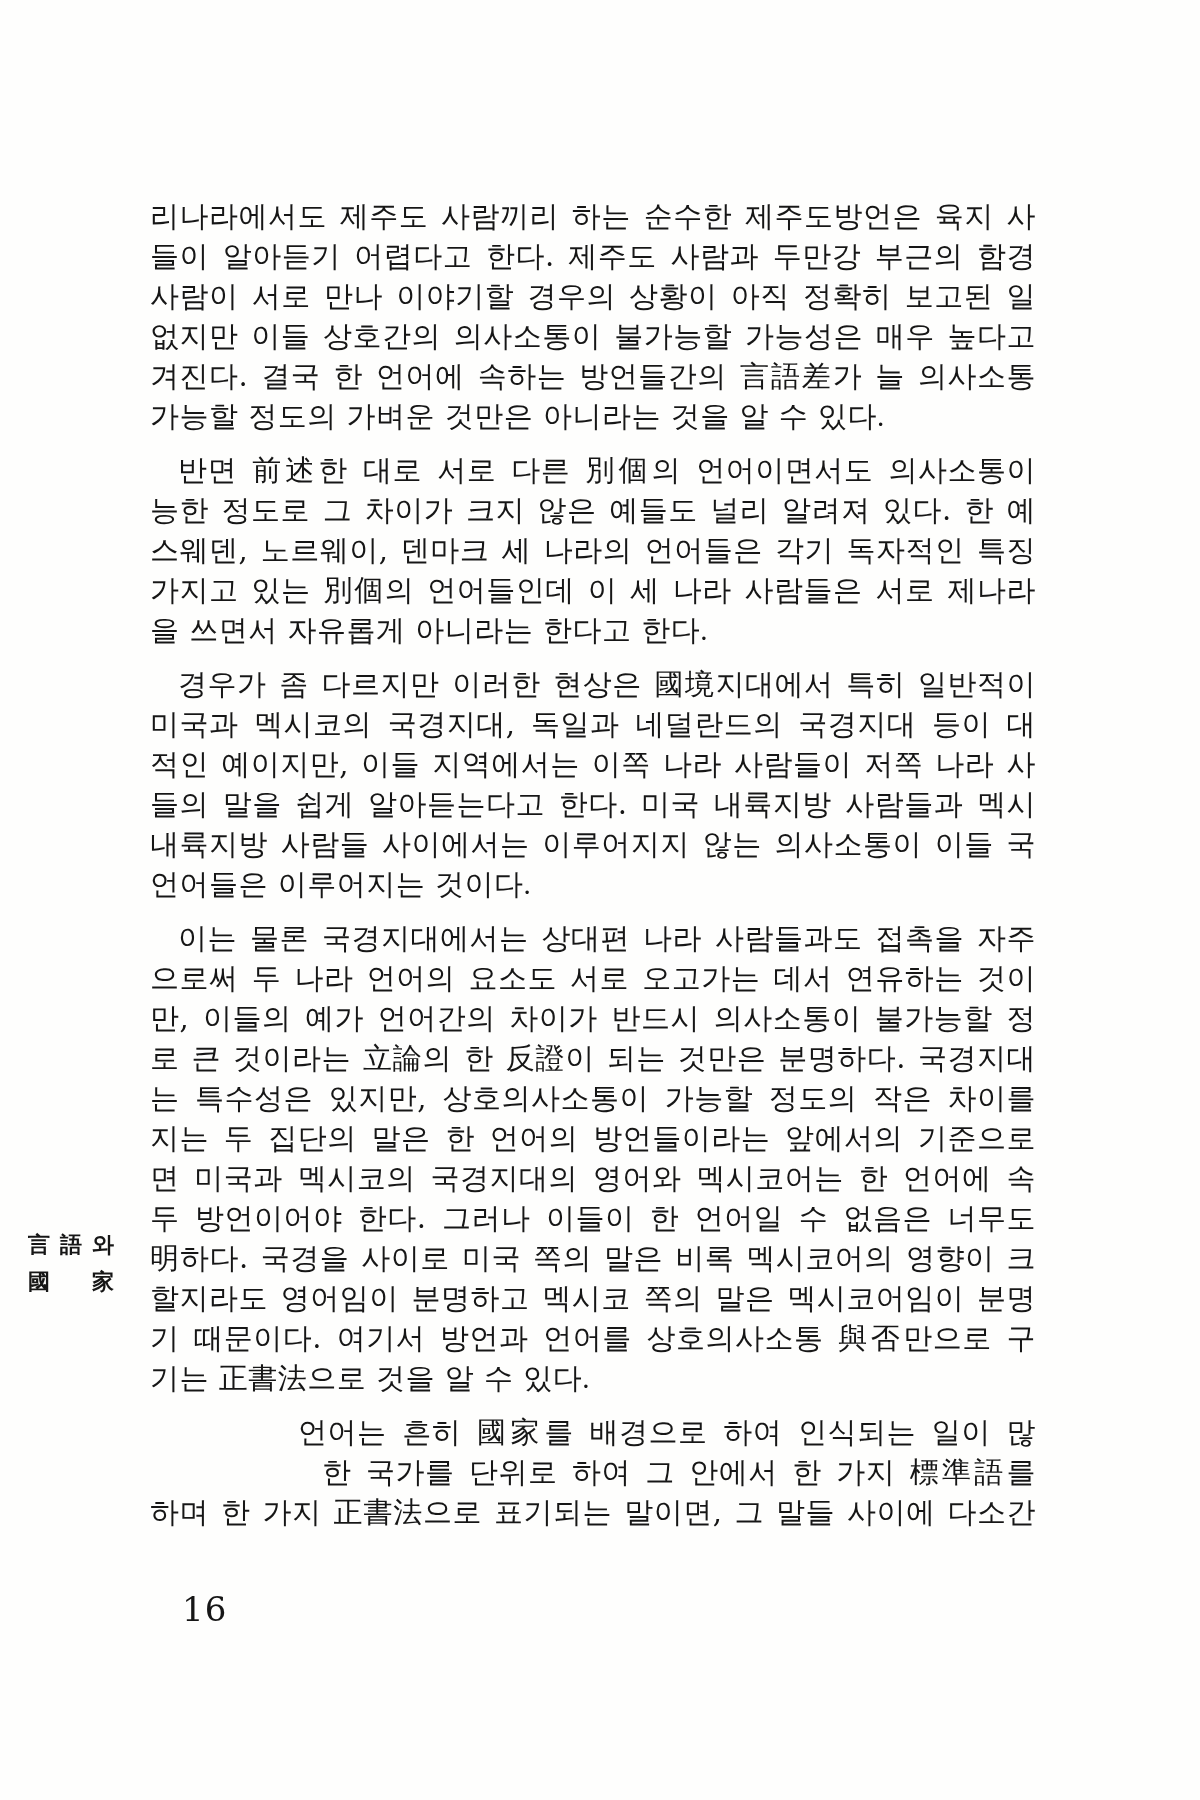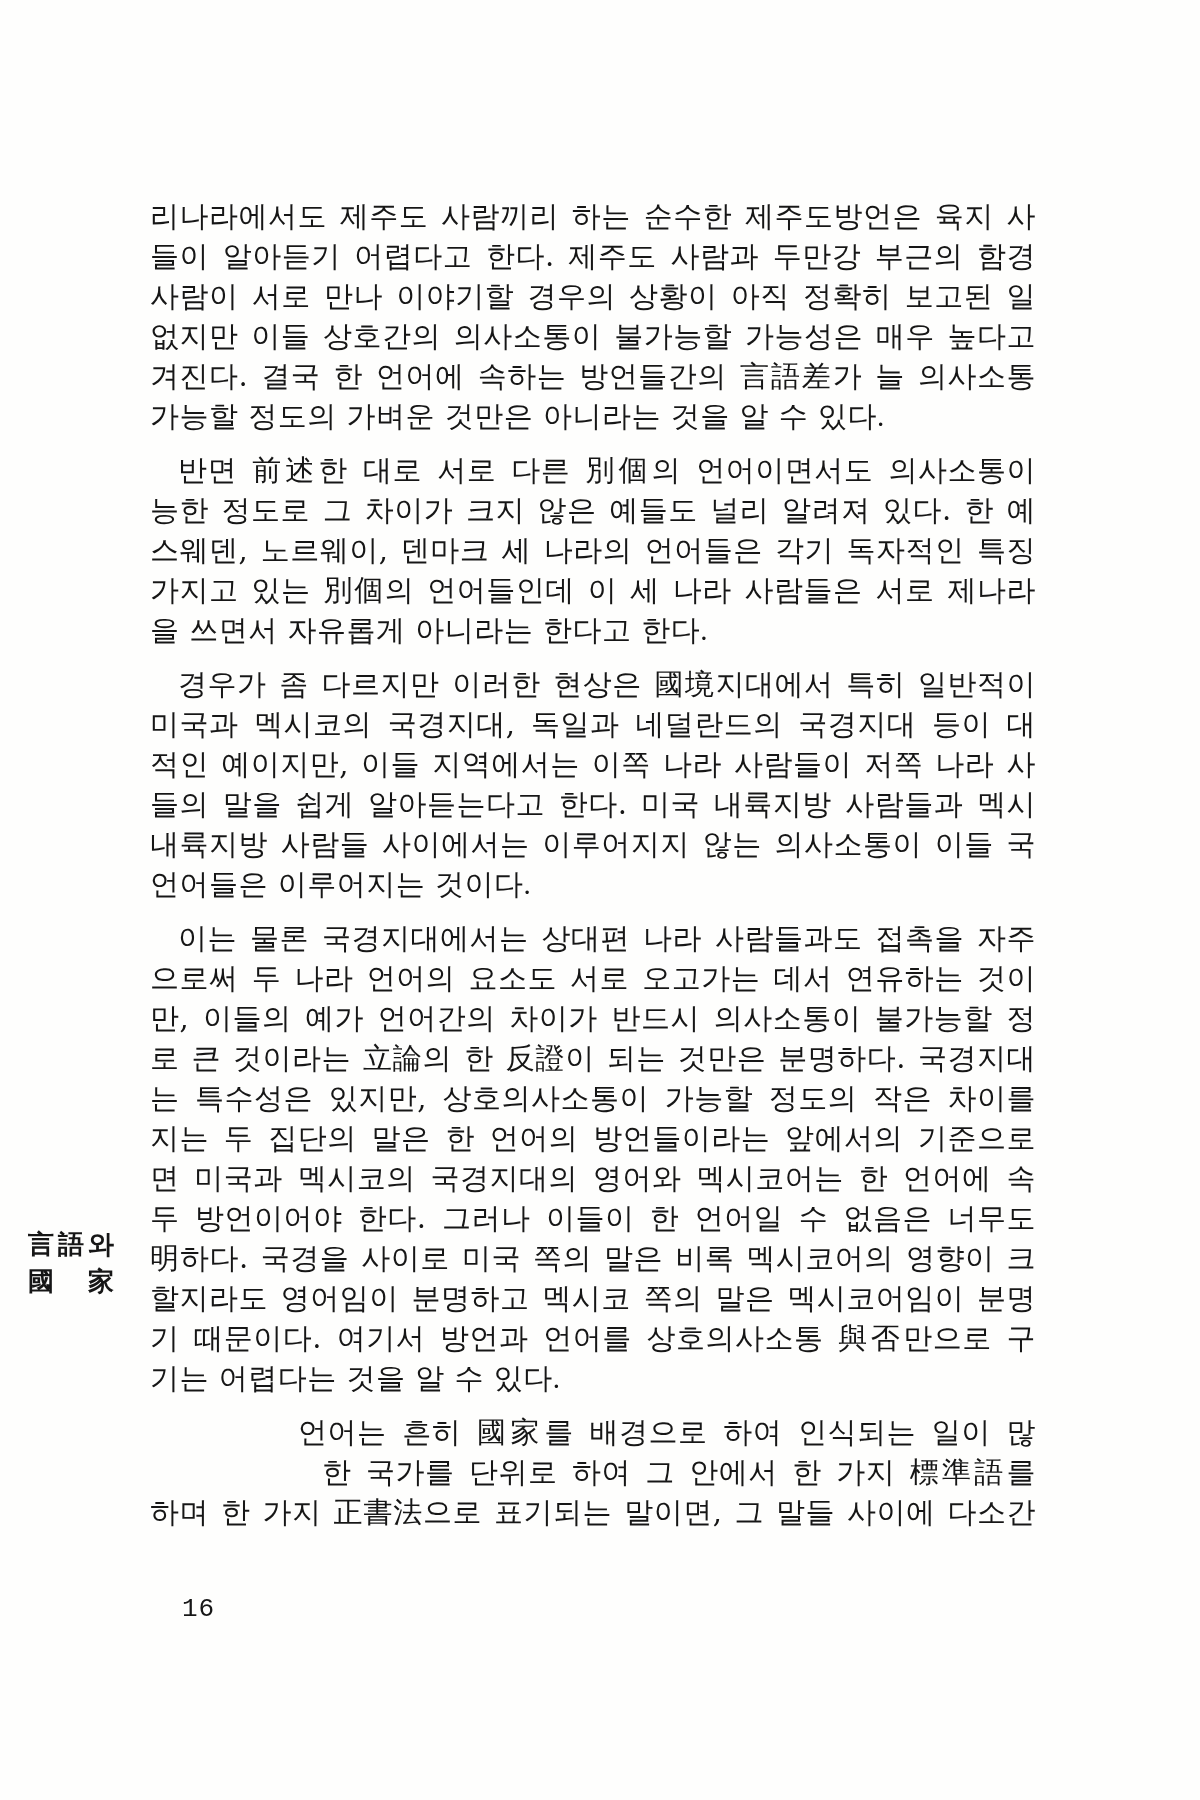--- a/index.html
+++ b/index.html
@@ -46,36 +46,35 @@
   }
   .line.note-second {
     padding-left: 172px;
   }
   .sidenote {
     position: absolute;
     left: 28px;
     top: 1226px;
     width: 86px;
     font-weight: 700;
-    font-size: 26px;
+    font-size: 22px;
     line-height: 37px;
     letter-spacing: 0;
   }
   .sidenote .sn-line {
     text-align: justify;
     text-align-last: justify;
   }
   .page-number {
     position: absolute;
     left: 182px;
     top: 1594px;
-    font-size: 26px;
+    font-size: 34px;
     line-height: 30px;
     letter-spacing: 1px;
-    font-family: Liberation Mono, monospace;
   }
 </style>
 </head>
 <body>
 
 <div class="page" style="background: rgb(254, 254, 253); color: rgb(22, 22, 22);">
 
   <div class="text-block">
 
   <div class="line flush">리나라에서도 제주도 사람끼리 하는 순수한 제주도방언은 육지 사람</div>
@@ -99,21 +98,21 @@
       <div class="line flush">으로써 두 나라 언어의 요소도 서로 오고가는 데서 연유하는 것이지</div>
       <div class="line flush">만, 이들의 예가 언어간의 차이가 반드시 의사소통이 불가능할 정도</div>
       <div class="line flush">로 큰 것이라는 立論의 한 反證이 되는 것만은 분명하다. 국경지대라</div>
       <div class="line flush">는 특수성은 있지만, 상호의사소통이 가능할 정도의 작은 차이를 가</div>
       <div class="line flush">지는 두 집단의 말은 한 언어의 방언들이라는 앞에서의 기준으로 보</div>
       <div class="line flush">면 미국과 멕시코의 국경지대의 영어와 멕시코어는 한 언어에 속하는</div>
       <div class="line flush">두 방언이어야 한다. 그러나 이들이 한 언어일 수 없음은 너무도 自</div>
       <div class="line flush">明하다. 국경을 사이로 미국 쪽의 말은 비록 멕시코어의 영향이 크다</div>
       <div class="line flush">할지라도 영어임이 분명하고 멕시코 쪽의 말은 멕시코어임이 분명하</div>
       <div class="line flush">기 때문이다. 여기서 방언과 언어를 상호의사소통 與否만으로 구분하</div>
-      <div class="line parend">기는 어렵다는 것을 알 수 있다.</div>
+      <div class="line parend">기는 正書法으로 것을 알 수 있다.</div>
       <div class="line note-first">언어는 흔히 國家를 배경으로 하여 인식되는 일이 많다.</div>
       <div class="line note-second">한 국가를 단위로 하여 그 안에서 한 가지 標準語를 指向</div>
       <div class="line flush">하며 한 가지 正書法으로 표기되는 말이면, 그 말들 사이에 다소간의</div>
     </div>
 
   <div class="sidenote">
     <div class="sn-line">言語와</div>
     <div class="sn-line">國 家</div>
   </div>
 

